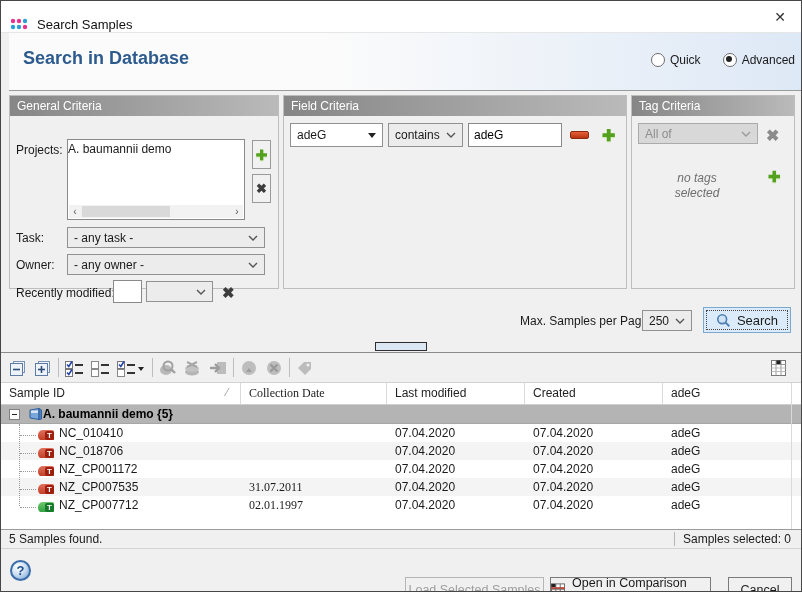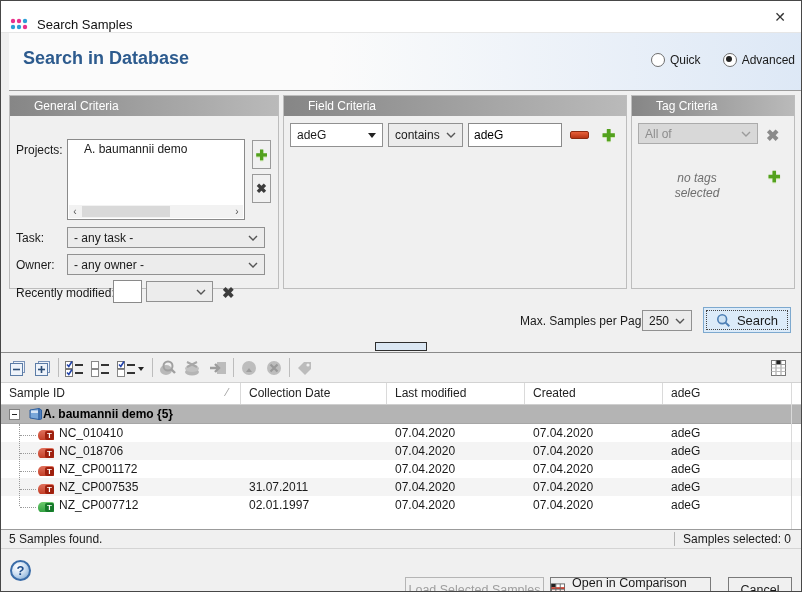--- a/index.html
+++ b/index.html
@@ -14,28 +14,28 @@
   
   .headerband{position:absolute;left:8px;top:32px;width:800px;height:57px;background:linear-gradient(to right,#fbfbfb 40%,#dde8f6);border-bottom:1px solid #9b9b9b;}
   .page-title{position:absolute;left:14px;top:15px;font-size:18px;font-weight:bold;color:#2d5b8e;}
   .mode-radios{position:absolute;right:14px;top:20px;display:flex;gap:22px;align-items:center;}
   .radio{display:flex;align-items:center;gap:5px;}
   .radio .dot{width:12px;height:12px;border-radius:50%;border:1px solid #6d6d6d;background:#fff;display:inline-block;position:relative;}
   .radio.selected .dot::after{content:"";position:absolute;left:2px;top:2px;width:6px;height:6px;border-radius:50%;background:#222;}
 
   
   .panel{position:absolute;border:1px solid #bdbdbd;background:#f0f0f0;}
-  .panel-h{height:20px;background:linear-gradient(to right,#868686,#bababa);color:#fff;font-size:12px;line-height:20px;padding-left:24px;}
+  .panel-h{height:20px;background:linear-gradient(to right,#868686,#bababa);color:#fff;font-size:12px;line-height:20px;padding-left:7px;}
   #panel-general{left:8px;top:94px;width:268px;height:192px;}
   #panel-field{left:282px;top:94px;width:342px;height:192px;}
   #panel-tag{left:630px;top:94px;width:162px;height:192px;}
   .plabel{position:absolute;color:#1a1a1a;}
 
   .listbox{position:absolute;left:57px;top:23px;width:178px;height:81px;background:#fff;border:1px solid #8a8a8a;box-sizing:border-box;}
-  .listbox .item{padding:2px 16px;white-space:nowrap;}
+  .listbox .item{padding:2px 0;white-space:nowrap;}
   .hscroll{position:absolute;left:1px;right:1px;bottom:1px;height:13px;background:#f2f2f2;display:flex;align-items:center;}
   .hscroll .arr{width:12px;text-align:center;color:#555;font-size:10px;line-height:13px;}
   .hscroll .thumb{height:11px;width:88px;background:#d9d9d9;margin-left:1px;}
   .hscroll .sp{flex:1;}
 
   .sq-btn{position:absolute;width:19px;height:29px;border:1px solid #9a9a9a;background:#f1f1f1;display:flex;align-items:center;justify-content:center;box-sizing:border-box;}
   .plus-glyph{color:#53a11e;font-weight:bold;font-size:14px;text-shadow:0 1px 0 #cde7b0;}
   .x-glyph{color:#3c3c3c;font-weight:bold;font-size:13px;}
   .x-glyph.gray{color:#8b8b8b;}
 
@@ -61,21 +61,21 @@
 
   
   .toolbar{position:absolute;left:0;top:352px;width:800px;height:29px;background:#f0f0f0;border-bottom:1px solid #d2d2d2;}
   .ticon{position:absolute;top:4px;width:22px;height:22px;display:flex;align-items:center;justify-content:center;}
   .tsep{position:absolute;top:5px;width:1px;height:19px;background:#bdbdbd;}
 
   
   .table{position:absolute;left:0;top:382px;width:800px;height:146px;background:#fff;}
   .thead{display:flex;height:21px;border-bottom:1px solid #cfcfcf;background:#fff;}
   .th{box-sizing:border-box;border-right:1px solid #dadada;padding:3px 0 0 8px;color:#222;position:relative;}
-  .c1{width:240px;} .c2{width:146px;} .c3{width:138px;} .c4{width:138px;} .c5{width:128px;}
+  .c1{width:240px;} .c2{width:146px;font-family:Liberation Serif, serif;} .c3{width:138px;} .c4{width:138px;} .c5{width:128px;}
   .sort-ind{position:absolute;right:12px;top:3px;color:#9a9a9a;font-size:11px;}
   .grow{height:19px;background:#b4b4b4;display:flex;align-items:center;border-bottom:1px solid #a6a6a6;box-sizing:border-box;}
   .grow .expander{margin-left:8px;width:11px;height:11px;background:#fff;border:1px solid #808080;box-sizing:border-box;position:relative;}
   .grow .expander::after{content:"";position:absolute;left:2px;top:4px;width:5px;height:1px;background:#222;}
   .grow .glabel{font-weight:bold;color:#000;}
   .trow{display:flex;height:18px;align-items:center;position:relative;}
   .trow.alt{background:#f4f4f4;}
   .td{box-sizing:border-box;padding-left:8px;overflow:hidden;white-space:nowrap;}
   .td.first{padding-left:58px;position:relative;}
   .treeline-v{position:absolute;left:18px;top:423px;width:1px;height:82px;border-left:1px dotted #9a9a9a;}

